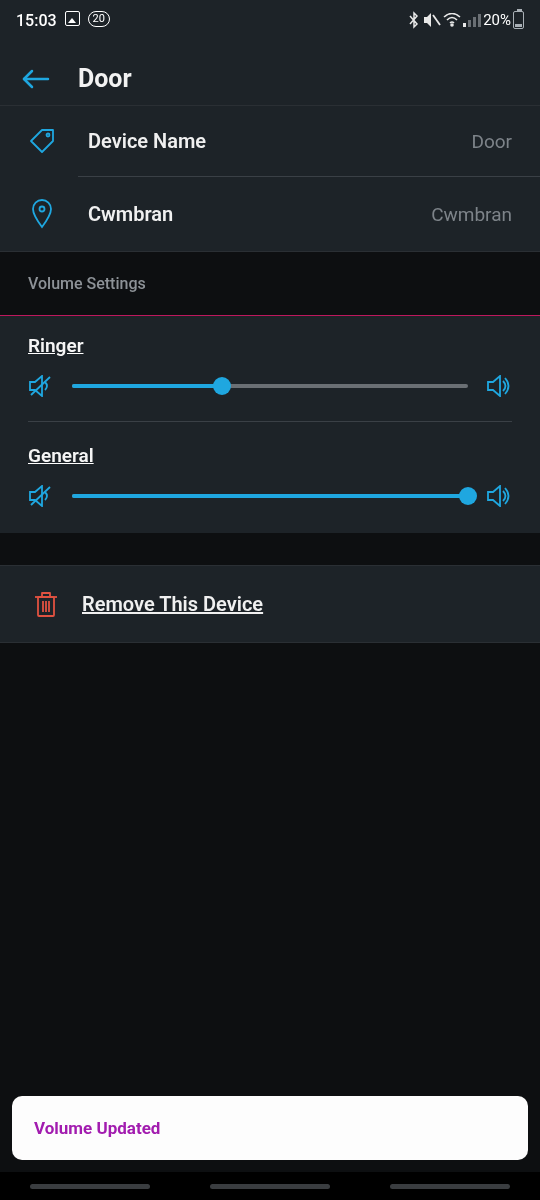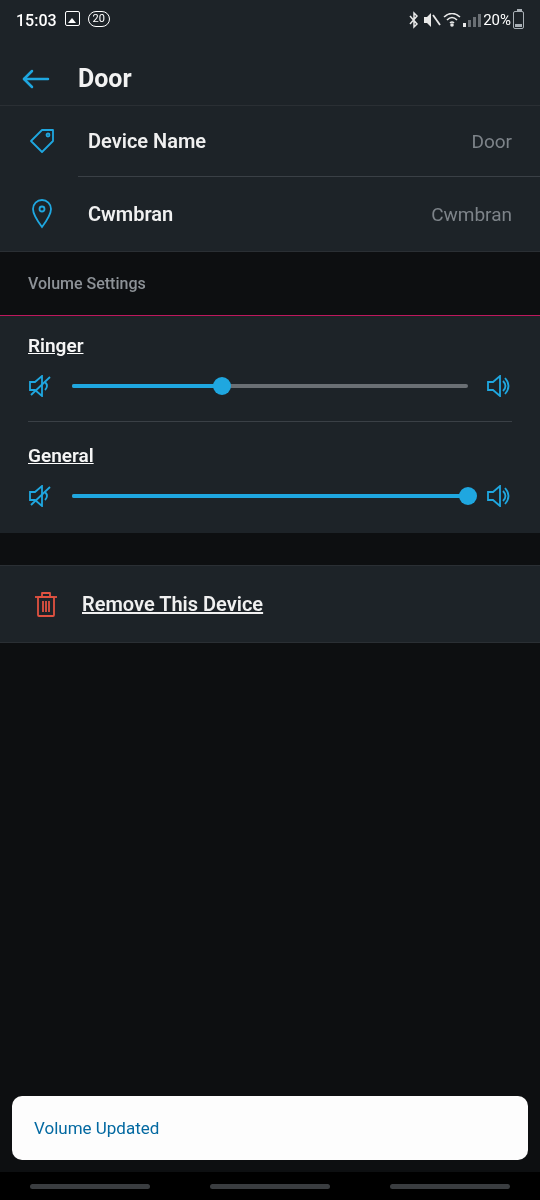--- a/index.html
+++ b/index.html
@@ -40,21 +40,21 @@
   .track { flex:1; height:4px; background:#6a6f74; border-radius:2px; position:relative; }
   .track .fill { position:absolute; left:0; top:0; bottom:0; background:#1fa7e0; border-radius:2px; }
   .track .thumb { position:absolute; top:50%; width:18px; height:18px; border-radius:50%; background:#1fa7e0; transform:translate(-50%,-50%); }
   .vol-divider { height:1px; background:#3a4046; margin:24px 0 22px; }
   
   .remove-wrap { background:#0d0f11; padding-top:32px; padding-bottom:0; }
   .remove-row { background:#1d2328; border-top:1px solid #2a2f34; border-bottom:1px solid #2a2f34; display:flex; align-items:center; padding:24px 34px; gap:24px; }
   .trash { color:#e15241; }
   .remove-label { font-size:20px; font-weight:600; color:#f0f0f0;text-decoration:underline; }
   
-  .toast { position:absolute; left:12px; right:12px; bottom:40px; background:#fdfdfd; color:#0369a1; font-size:17px; font-weight:400; padding:22px 22px; border-radius:10px; }
+  .toast { position:absolute; left:12px; right:12px; bottom:40px; background:#fdfdfd; color:#a21caf; font-size:17px; font-weight:700; padding:22px 22px; border-radius:10px; }
   
   .navbar { position:absolute; bottom:0; left:0; right:0; height:28px; background:#000; display:flex; justify-content:center; align-items:center; gap:60px;}
   .nav-pill { width:120px; height:5px; border-radius:3px; background:#3a3d40; }
   svg { display:block; }
 </style>
 </head>
 <body>
 
 <div class="screen">
 

